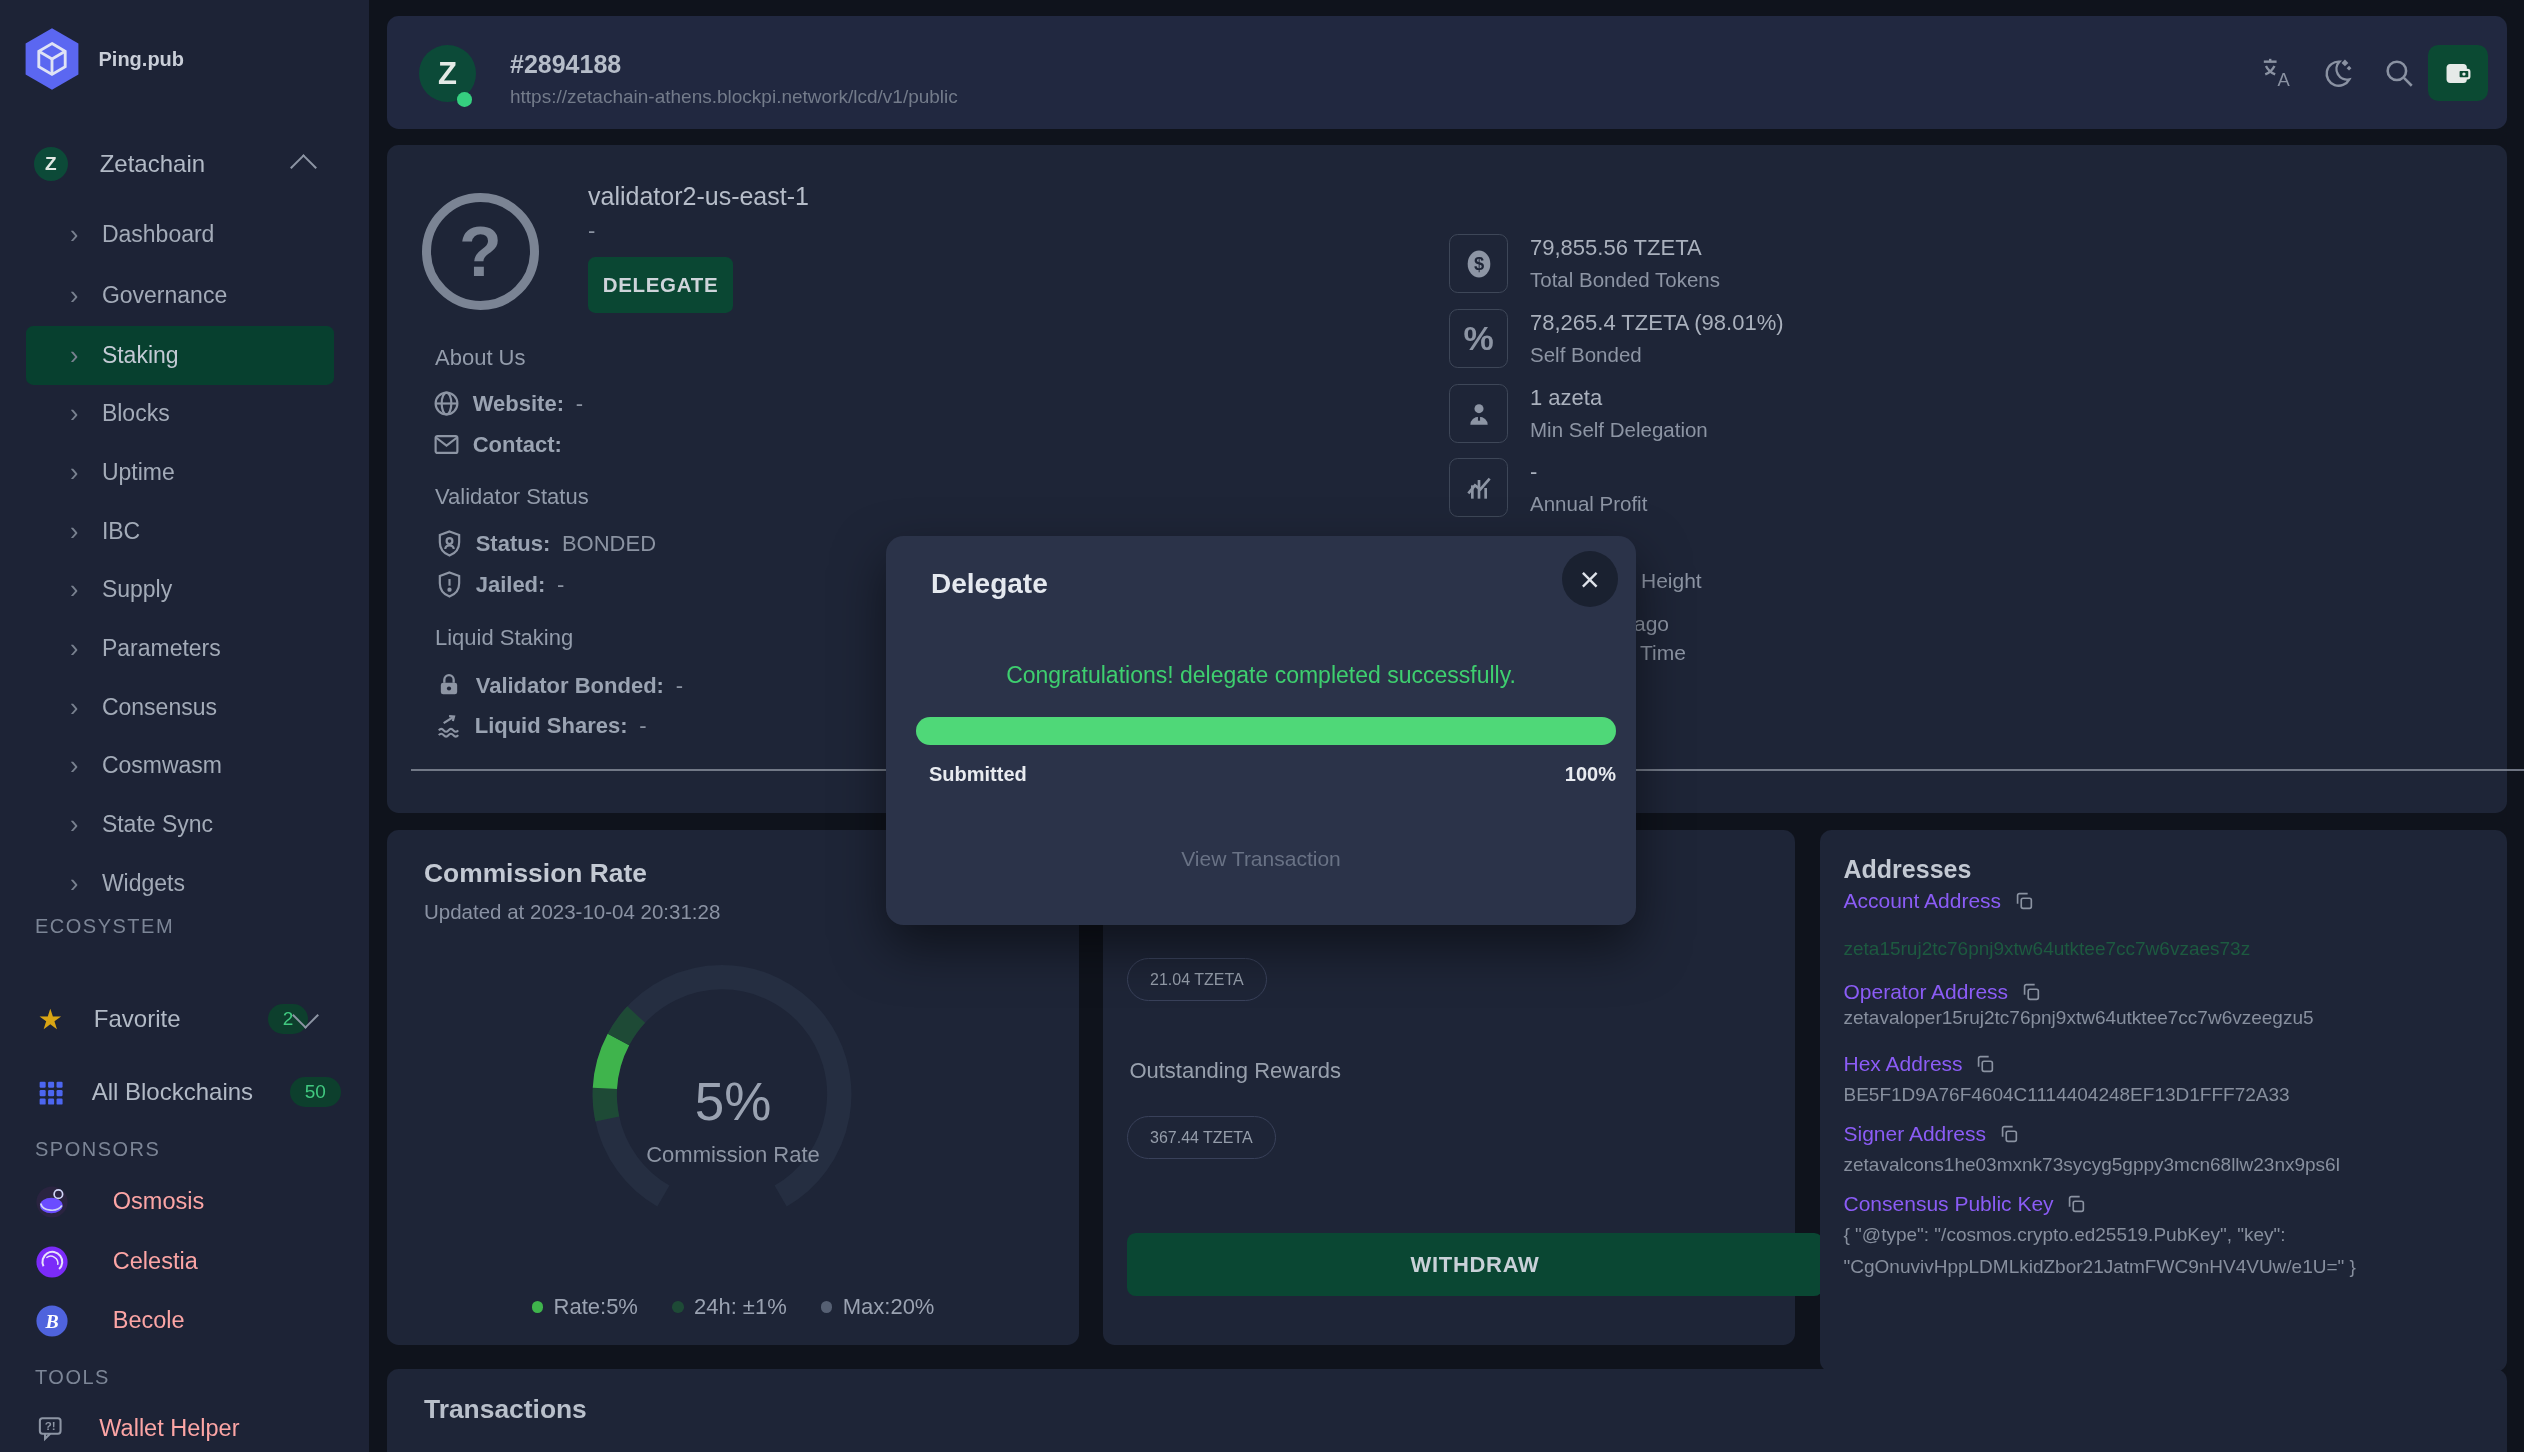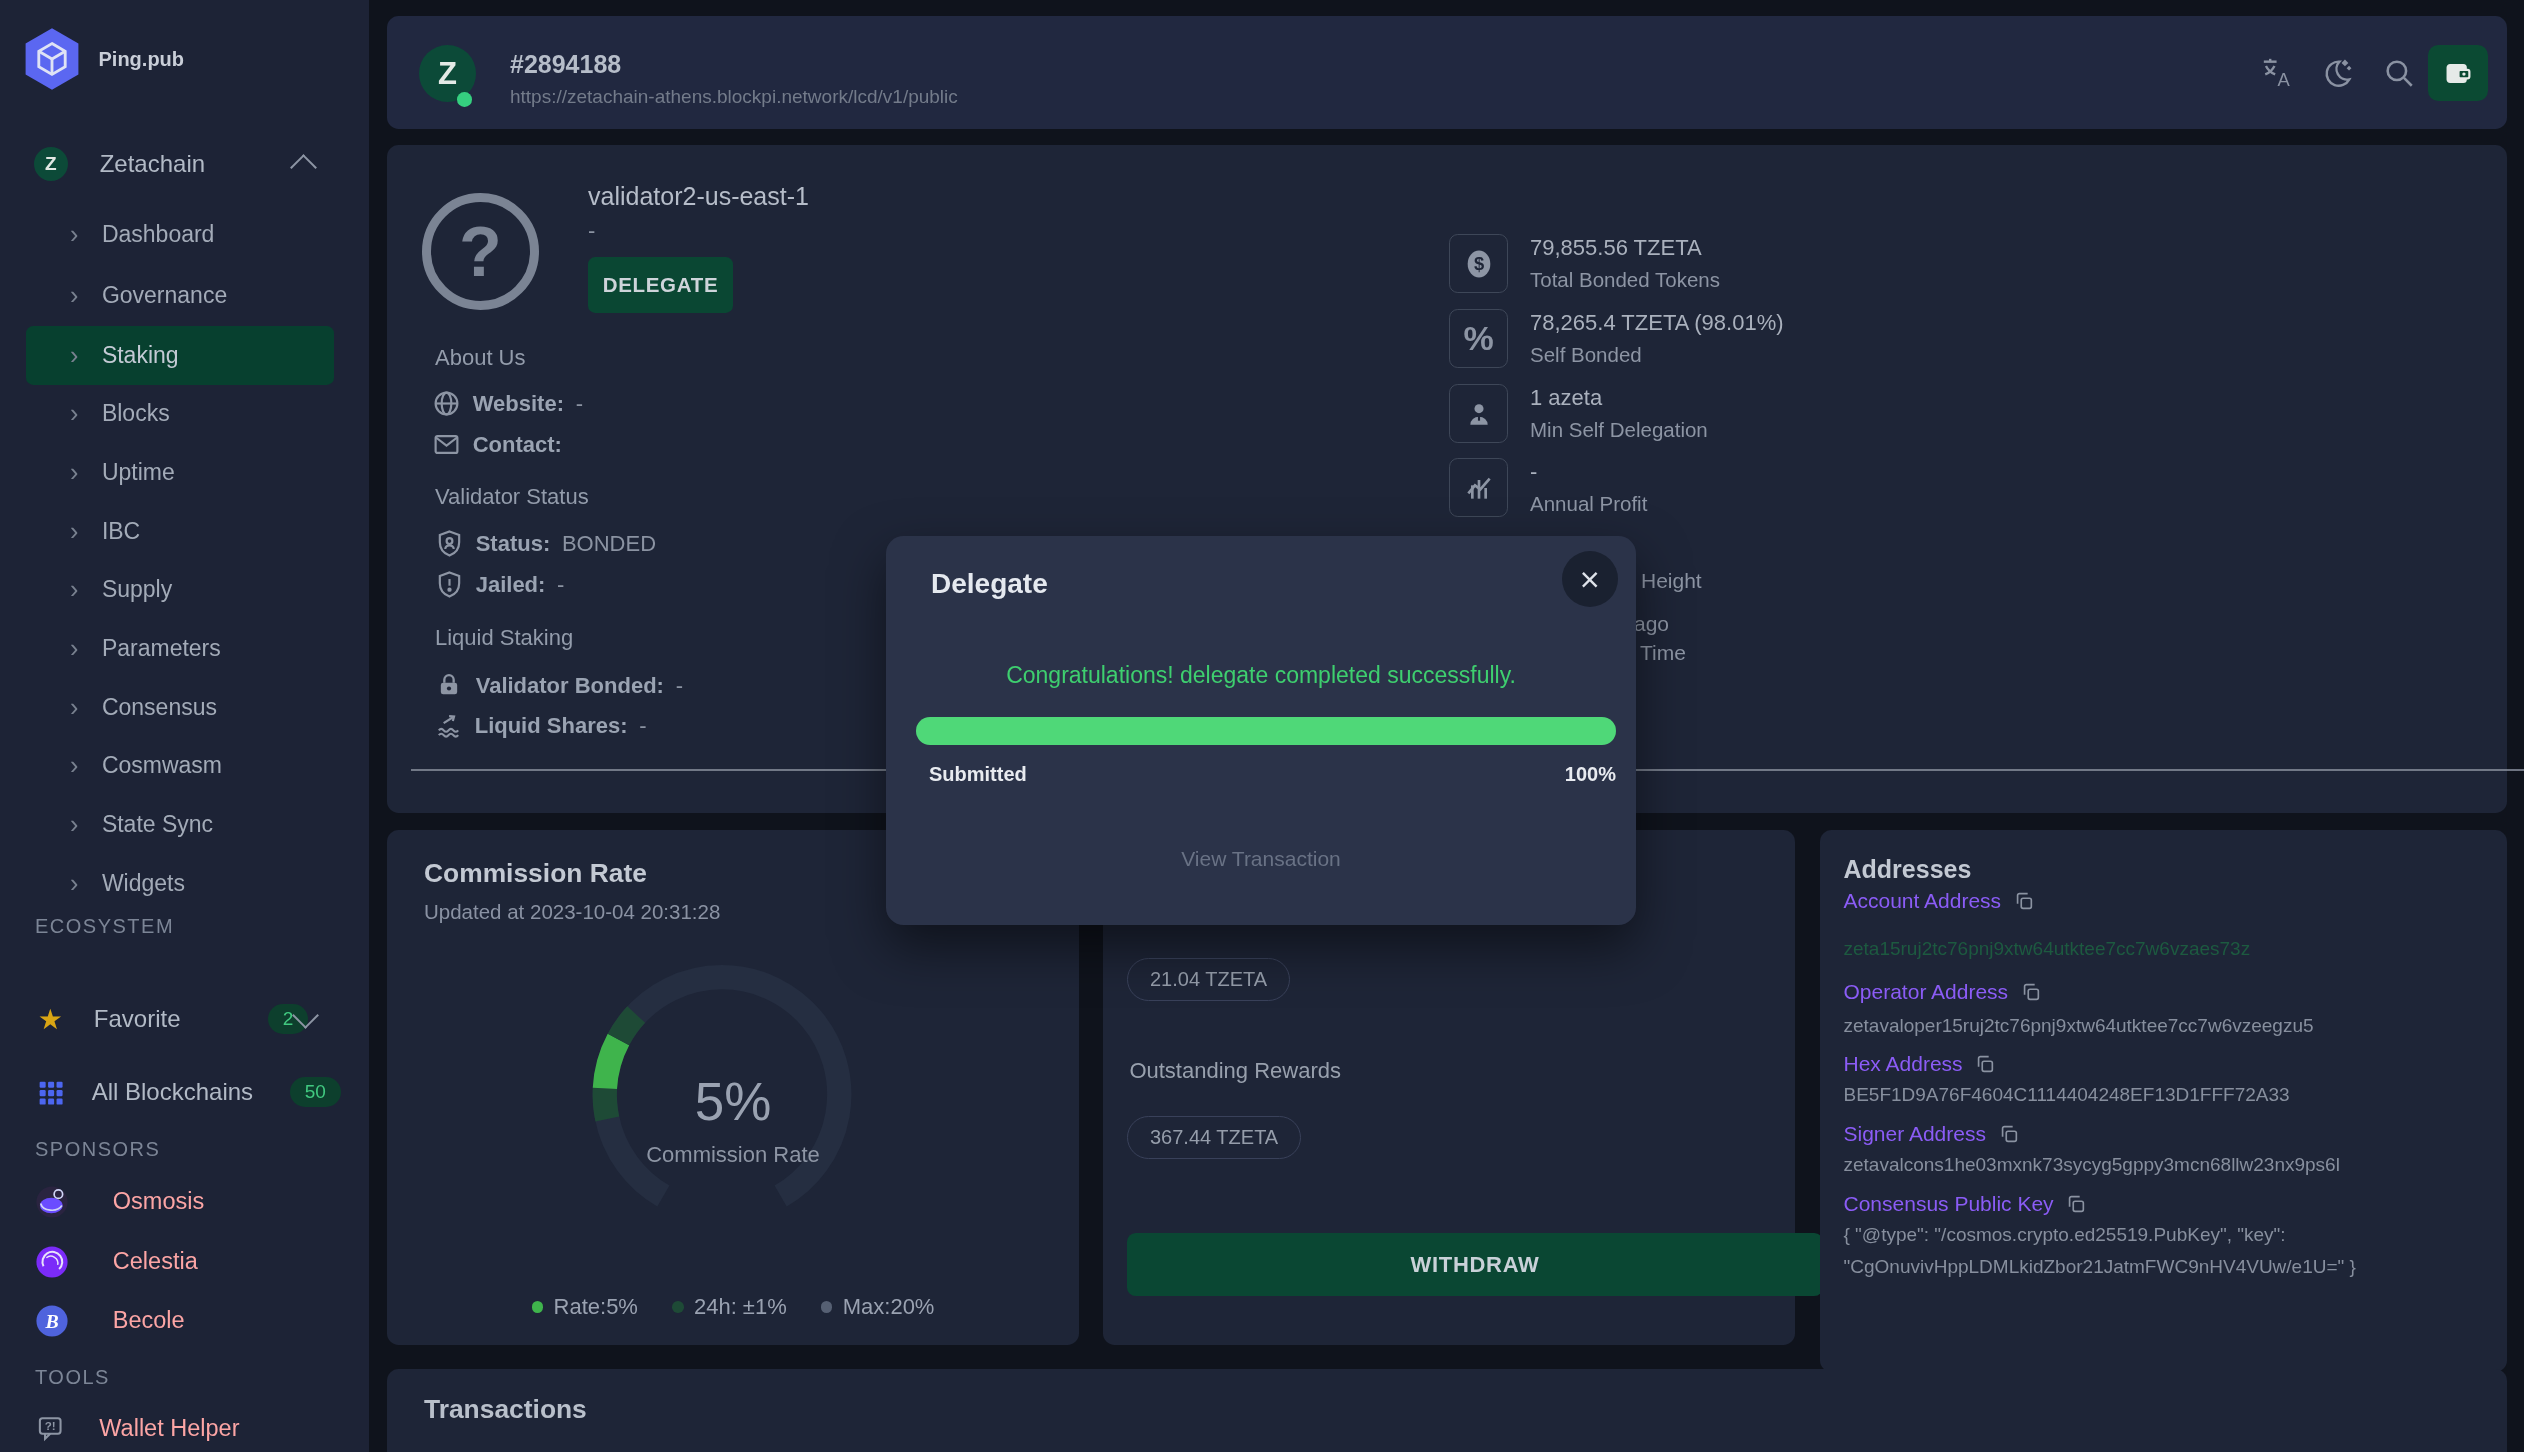--- a/index.html
+++ b/index.html
@@ -89,21 +89,21 @@
   .card-title { font-size:26.4px; font-weight:bold; color:#c3c9d3; }
   .card-sub { font-size:20.5px; color:#8a92a3; }
   .gauge-center { left:0; top:241px; width:692px; text-align:center; font-size:53px; color:#9aa2b1; }
   .gauge-center-label { left:0; top:312px; width:692px; text-align:center; font-size:22px; color:#8d95a4; }
   .legend { left:0; top:464px; width:692px; display:flex; justify-content:center; gap:34px; }
   .legend-item { display:flex; align-items:center; gap:10.3px; font-size:22px; color:#9aa2b1; }
   .ldot { width:11.7px; height:11.7px; border-radius:50%; }
 
   
   .pill { border:1.5px solid #39415a; border-radius:22px; height:43px; display:inline-flex; align-items:center;
-    padding:0 22px; font-size:20px; color:#959daa; }
+    padding:0 22px; font-size:16px; color:#959daa; }
   .rw-label { font-size:22px; color:#98a0ad; }
   .withdraw-btn { left:24px; top:403px; width:696px; height:63px; background:#0a4733; border-radius:8.8px;
     color:#c9d1d8; font-weight:bold; font-size:22px; letter-spacing:0.7px; display:flex; align-items:center; justify-content:center; }
 
   
   .addr-label { font-size:21px; color:#8b5cf6; display:flex; align-items:center; gap:11.7px; }
   .addr-value { font-size:19px; color:#878f9e; width:646px; line-height:32px; word-wrap:break-word; }
   .addr-value.link { color:#1d5a40; }
   .copy-icon { width:22px; height:22px; color:#8b93a2; }
 
@@ -490,21 +490,21 @@
 
   <div class="abs addr-label" style="left:23.5px;top:150px">
     <span>Operator Address</span>
     <span class="copy-icon">
       <svg width="22" height="22" viewBox="0 0 24 24" fill="none" stroke="currentColor" stroke-width="1.8">
         <rect x="9" y="9" width="11" height="11" rx="2"></rect>
           <path d="M5 15 V6 a2 2 0 0 1 2 -2 h9"></path>
       </svg>
     </span>
   </div>
-  <div class="abs addr-value" style="left:23.5px;top:180px">zetavaloper15ruj2tc76pnj9xtw64utktee7cc7w6vzeegzu5</div>
+  <div class="abs addr-value" style="left:23.5px;top:172px">zetavaloper15ruj2tc76pnj9xtw64utktee7cc7w6vzeegzu5</div>
 
   <div class="abs addr-label" style="left:23.5px;top:222px">
     <span>Hex Address</span>
     <span class="copy-icon">
       <svg width="22" height="22" viewBox="0 0 24 24" fill="none" stroke="currentColor" stroke-width="1.8">
         <rect x="9" y="9" width="11" height="11" rx="2"></rect>
           <path d="M5 15 V6 a2 2 0 0 1 2 -2 h9"></path>
       </svg>
     </span>
   </div>

